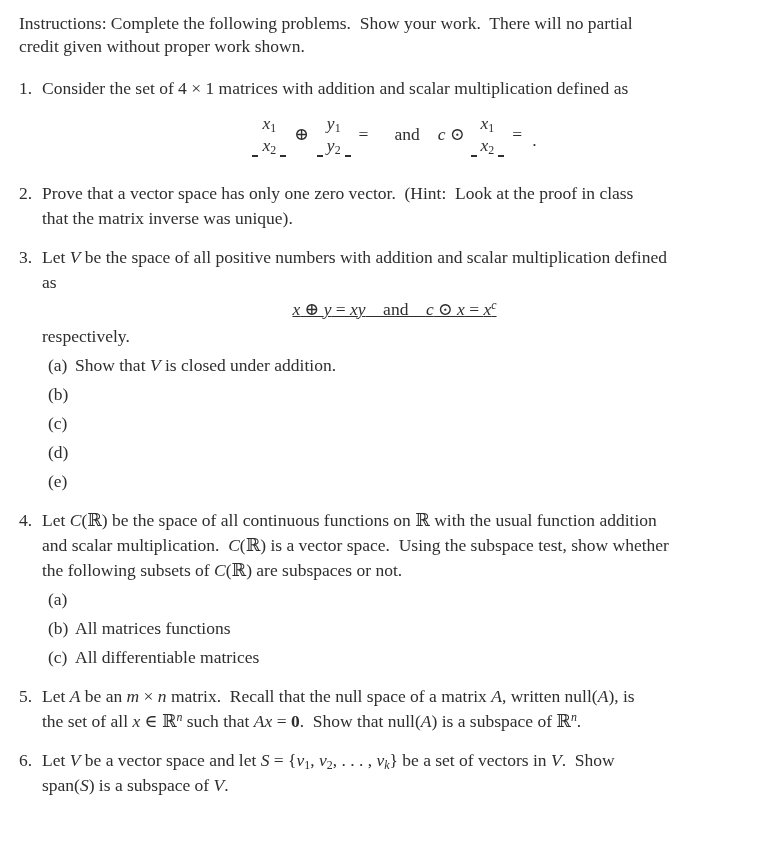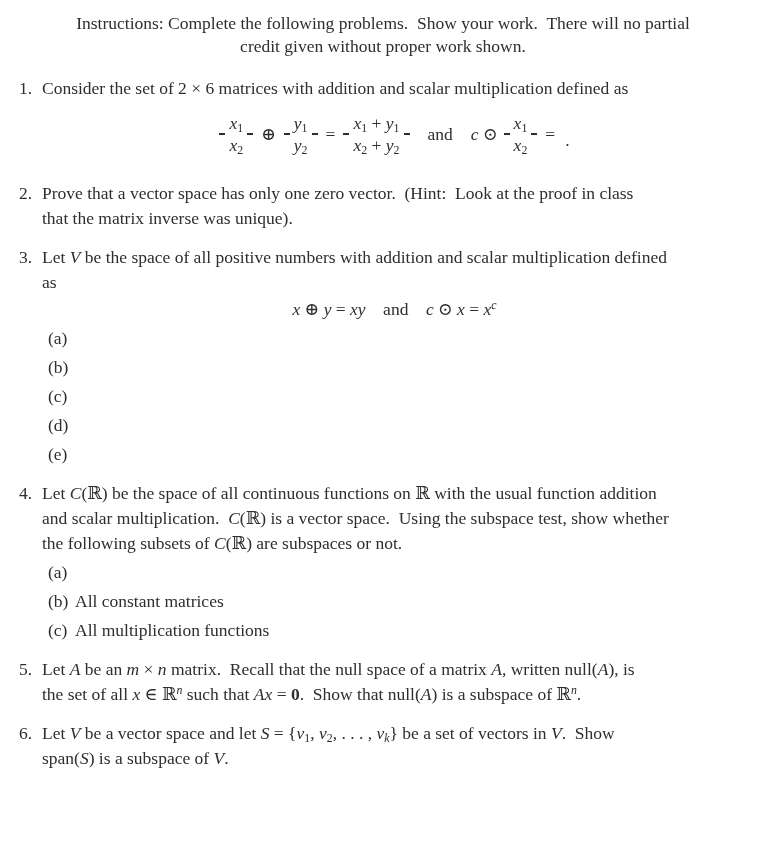--- a/index.html
+++ b/index.html
@@ -4,42 +4,42 @@
 <style>
   html, body { margin:0; padding:0; background:#ffffff; }
   .page {
     width:777px; height:858px; box-sizing:border-box;
     background:#ffffff; color:#2e2e2e;
     font-family:"Liberation Serif","DejaVu Serif",serif;
     font-size:17.5px; line-height:25px;
     padding:12px 30px 0 19px;
     overflow:hidden;
   }
-  .head { text-align:center; line-height:23px; margin:0 0 18px 0; }
+  .head { text-align:left; line-height:23px; margin:0 0 18px 0; }
   .item { display:flex; margin-top:14px; }
   .item-first { margin-top:6px; }
   .num { width:23px; flex:none; }
   .ibody { flex:1; min-width:0; }
   .line { margin:0; }
   .sub { display:flex; margin-top:4px; }
   .slabel { flex:none; width:27px; margin-left:6px; }
 
   
   .deq {
     display:flex; justify-content:center; align-items:center;
     margin:10px 0 10px 0;
   }
-  .deq2 { text-align:center; margin:2px 0 2px 0; }
+  .deq2 { text-align:center; margin:2px 0 2px 0;text-decoration:underline; }
   .op { margin:0 8px; }
   .and-word { margin:0 18px; }
   .scalar { margin-right:6px; }
   .eq-period { align-self:flex-end; padding-bottom:4px; margin-left:2px; }
 
   
-  .mtx { display:inline-flex; align-items:center; }
+  .mtx { display:inline-flex; align-items:flex-end; }
   .mtx-l, .mtx-r { flex:none; width:5px; }
   .mtx-l { border-left:1.5px solid #2e2e2e; border-top:1.5px solid #2e2e2e; border-bottom:1.5px solid #2e2e2e; }
   .mtx-r { border-right:1.5px solid #2e2e2e; border-top:1.5px solid #2e2e2e; border-bottom:1.5px solid #2e2e2e; }
   .mtx-b { display:flex; flex-direction:column; align-items:center; justify-content:center; padding:1px 4px; }
   .cell { line-height:22px; white-space:nowrap; }
 
   
   .mi { font-style:italic; }
   .mb { font-weight:bold; }
   sub, sup { font-size:68%; line-height:0; }
@@ -49,48 +49,40 @@
 </head>
 <body>
 
 <div class="page">
 
   <p class="head">Instructions: Complete the following problems.&nbsp; Show your work.&nbsp; There will no partial<br>credit given without proper work shown.</p>
 
   <section class="item item-first">
     <span class="num">1.</span>
     <div class="ibody">
-      <p class="line">Consider the set of 2 × 6 matrices with addition and scalar multiplication defined as</p>
+      <p class="line">Consider the set of 4 × 1 matrices with addition and scalar multiplication defined as</p>
       <div class="deq">
         <span class="mtx">
           <span class="mtx-l"></span>
           <span class="mtx-b">
             <span class="cell"><span class="mi">x</span><sub>1</sub></span>
             <span class="cell"><span class="mi">x</span><sub>2</sub></span>
           </span>
           <span class="mtx-r"></span>
         </span>
         <span class="op">⊕</span>
         <span class="mtx">
           <span class="mtx-l"></span>
           <span class="mtx-b">
             <span class="cell"><span class="mi">y</span><sub>1</sub></span>
             <span class="cell"><span class="mi">y</span><sub>2</sub></span>
           </span>
           <span class="mtx-r"></span>
         </span>
         <span class="op">=</span>
-        <span class="mtx">
-          <span class="mtx-l"></span>
-          <span class="mtx-b">
-            <span class="cell"><span class="mi">x</span><sub>1</sub> + <span class="mi">y</span><sub>1</sub></span>
-            <span class="cell"><span class="mi">x</span><sub>2</sub> + <span class="mi">y</span><sub>2</sub></span>
-          </span>
-          <span class="mtx-r"></span>
-        </span>
         <span class="and-word">and</span>
         <span class="scalar"><span class="mi">c</span>&nbsp;⊙</span>
         <span class="mtx">
           <span class="mtx-l"></span>
           <span class="mtx-b">
             <span class="cell"><span class="mi">x</span><sub>1</sub></span>
             <span class="cell"><span class="mi">x</span><sub>2</sub></span>
           </span>
           <span class="mtx-r"></span>
         </span>
@@ -105,22 +97,24 @@
     <div class="ibody">
       <p class="line">Prove that a vector space has only one zero vector.&nbsp; (Hint:&nbsp; Look at the proof in class<br>that the matrix inverse was unique).</p>
     </div>
   </section>
 
   <section class="item">
     <span class="num">3.</span>
     <div class="ibody">
       <p class="line">Let <span class="mi">V</span> be the space of all positive numbers with addition and scalar multiplication defined<br>as</p>
       <p class="line deq2"><span class="mi">x</span> ⊕ <span class="mi">y</span> = <span class="mi">x</span><span class="mi">y</span>&nbsp;&nbsp;&nbsp;&nbsp;and&nbsp;&nbsp;&nbsp;&nbsp;<span class="mi">c</span> ⊙ <span class="mi">x</span> = <span class="mi">x</span><sup class="mi">c</sup></p>
+      <p class="line">respectively.</p>
       <div class="sub">
         <span class="slabel">(a)</span>
+        <p class="line">Show that <span class="mi">V</span> is closed under addition.</p>
       </div>
       <div class="sub">
         <span class="slabel">(b)</span>
       </div>
       <div class="sub">
         <span class="slabel">(c)</span>
       </div>
       <div class="sub">
         <span class="slabel">(d)</span>
       </div>
@@ -132,25 +126,25 @@
 
   <section class="item">
     <span class="num">4.</span>
     <div class="ibody">
       <p class="line">Let <span class="mi">C</span>(ℝ) be the space of all continuous functions on ℝ with the usual function addition<br>and scalar multiplication.&nbsp; <span class="mi">C</span>(ℝ) is a vector space.&nbsp; Using the subspace test, show whether<br>the following subsets of <span class="mi">C</span>(ℝ) are subspaces or not.</p>
       <div class="sub">
         <span class="slabel">(a)</span>
       </div>
       <div class="sub">
         <span class="slabel">(b)</span>
-        <p class="line">All constant matrices</p>
+        <p class="line">All matrices functions</p>
       </div>
       <div class="sub">
         <span class="slabel">(c)</span>
-        <p class="line">All multiplication functions</p>
+        <p class="line">All differentiable matrices</p>
       </div>
     </div>
   </section>
 
   <section class="item">
     <span class="num">5.</span>
     <div class="ibody">
       <p class="line">Let <span class="mi">A</span> be an <span class="mi">m</span> × <span class="mi">n</span> matrix.&nbsp; Recall that the null space of a matrix <span class="mi">A</span>, written null(<span class="mi">A</span>), is<br>the set of all <span class="mi">x</span> ∈ ℝ<sup class="mi">n</sup> such that <span class="mi">A</span><span class="mi">x</span> = <span class="mb">0</span>.&nbsp; Show that null(<span class="mi">A</span>) is a subspace of ℝ<sup class="mi">n</sup>.</p>
     </div>
   </section>

